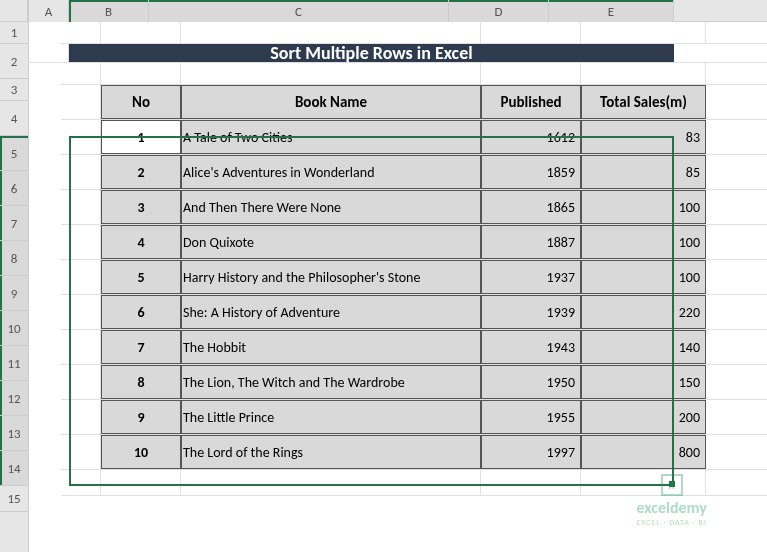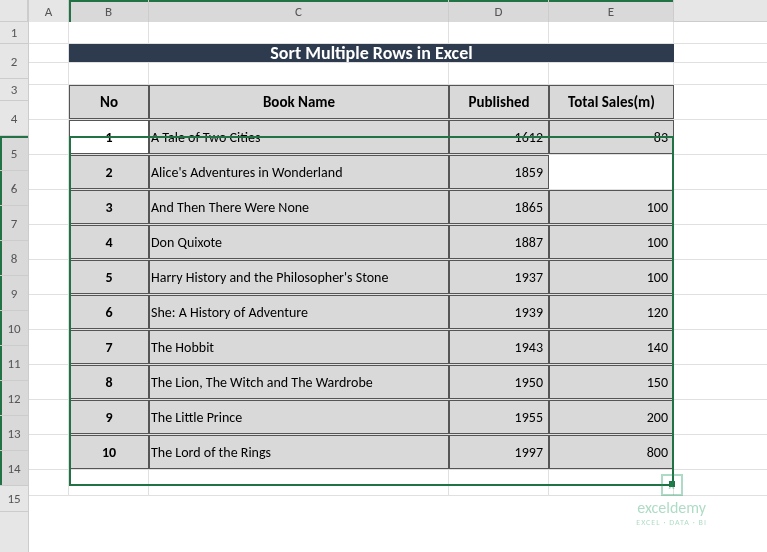--- a/index.html
+++ b/index.html
@@ -52,21 +52,21 @@
   display: flex;
   align-items: center;
   justify-content: center;
   height: 22px;
   background: #e6e6e6;
 }
 .colhdr.sel { background: #d9d9d9; position: relative; }
 .colhdr.sel::before { content:""; position:absolute; top:0; left:0; right:0; height:2px; background:#217346; }
 .colhdr.sel.first::after { content:""; position:absolute; top:0; bottom:0; left:0; width:2px; background:#217346; }
 .rows { }
-.row { display: flex; height: 35px; border-bottom: 1px solid #e0e0e0; }
+.row { display: flex; height: 35px; border-bottom: 1px solid #e0e0e0; margin-left: 32px; }
 .cell {
   border-right: 1px solid #e0e0e0;
   display: flex;
   align-items: center;
   padding: 0 5px;
   height: 100%;
 }
 
 
 .cA { width: 40px; }
@@ -141,21 +141,21 @@
 .watermark .logo {
   width: 22px; height: 22px;
   border: 2px solid #1a9a5b;
   display: inline-flex;
   align-items: center;
   justify-content: center;
   font-weight: bold;
   color: #1a9a5b;
   margin-bottom: 2px;
 }
-.watermark .t1 { font-size: 16px; font-weight: normal; }
+.watermark .t1 { font-size: 16px; font-weight: bold; }
 .watermark .t2 { font-size: 8px; letter-spacing: 1px; }
 </style>
 </head>
 <body>
 
 <div class="sheet">
   <div class="rowhdrs">
     <div class="rowhdr topleft"></div>
     <div class="rowhdr" style="height:22px">1</div>
     <div class="rowhdr" style="height:35px">2</div>
@@ -220,20 +220,21 @@
             <div class="cell cB td no active">1</div>
             <div class="cell cC td name">A Tale of Two Cities</div>
             <div class="cell cD td num">1612</div>
             <div class="cell cE td num">83</div>
           </div>
           <div class="row">
             <div class="cell cA"></div>
             <div class="cell cB td no">2</div>
             <div class="cell cC td name">Alice's Adventures in Wonderland</div>
             <div class="cell cD td num">1859</div>
+            <div class="cell cE td num">85</div>
           </div>
           <div class="row">
             <div class="cell cA"></div>
             <div class="cell cB td no">3</div>
             <div class="cell cC td name">And Then There Were None</div>
             <div class="cell cD td num">1865</div>
             <div class="cell cE td num">100</div>
           </div>
           <div class="row">
             <div class="cell cA"></div>
@@ -247,21 +248,21 @@
             <div class="cell cB td no">5</div>
             <div class="cell cC td name">Harry History and the Philosopher's Stone</div>
             <div class="cell cD td num">1937</div>
             <div class="cell cE td num">100</div>
           </div>
           <div class="row">
             <div class="cell cA"></div>
             <div class="cell cB td no">6</div>
             <div class="cell cC td name">She: A History of Adventure</div>
             <div class="cell cD td num">1939</div>
-            <div class="cell cE td num">120</div>
+            <div class="cell cE td num">220</div>
           </div>
           <div class="row">
             <div class="cell cA"></div>
             <div class="cell cB td no">7</div>
             <div class="cell cC td name">The Hobbit</div>
             <div class="cell cD td num">1943</div>
             <div class="cell cE td num">140</div>
           </div>
           <div class="row">
             <div class="cell cA"></div>

